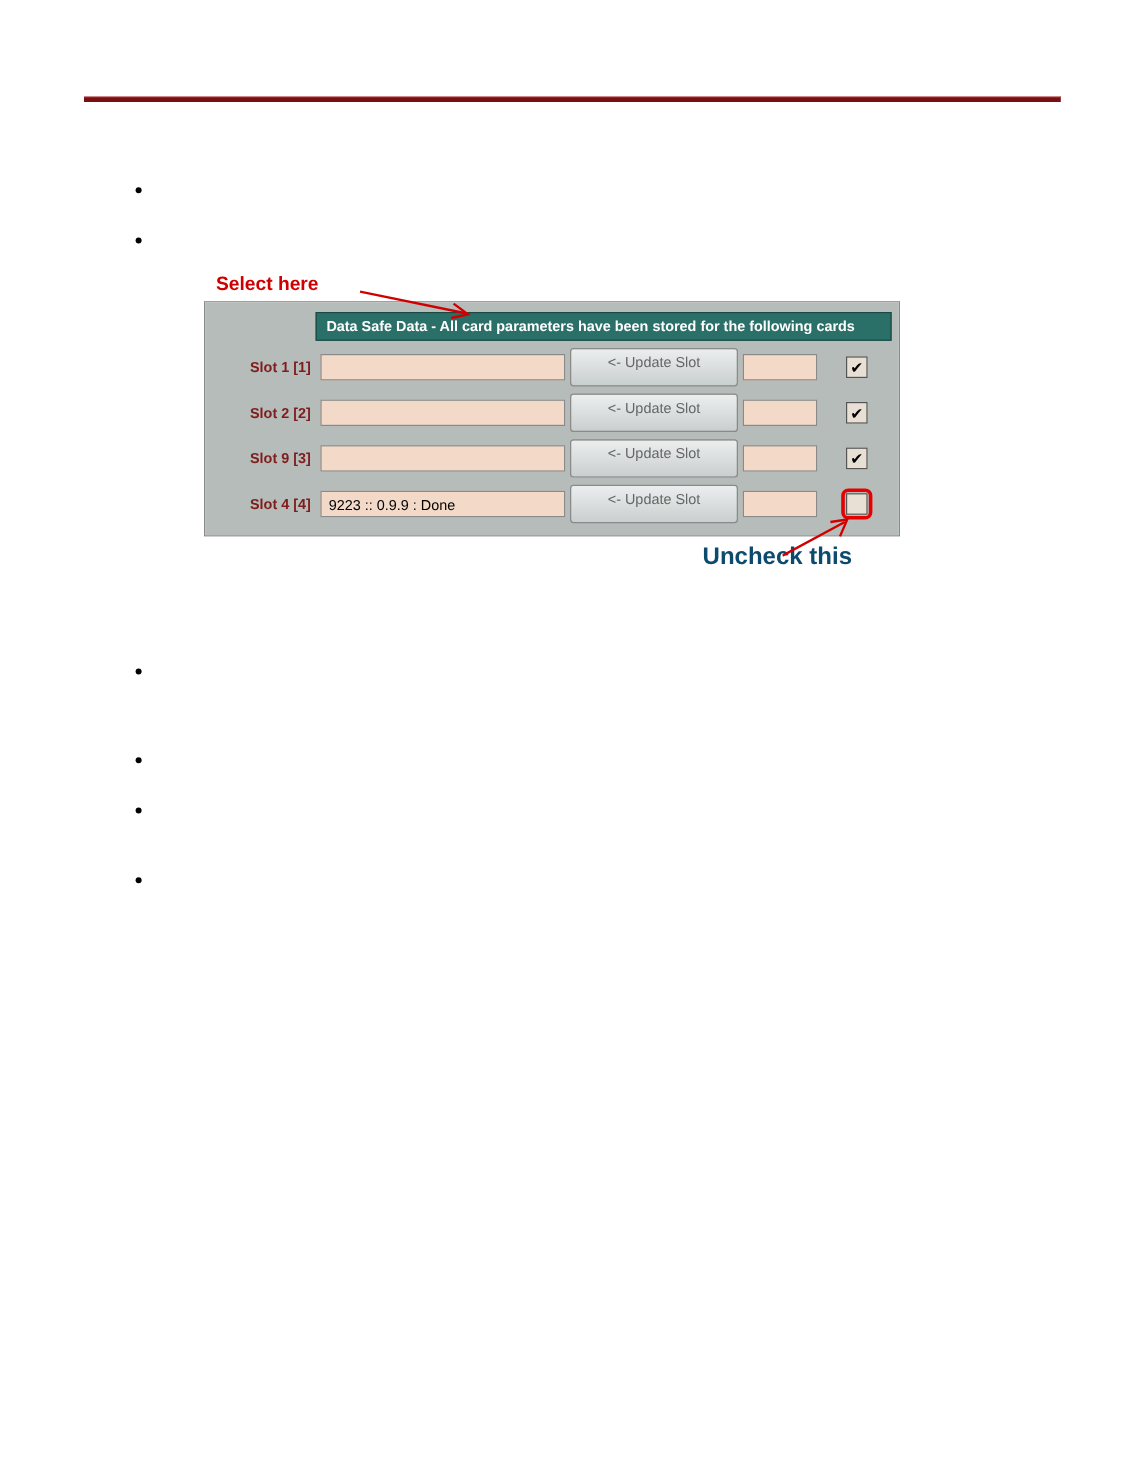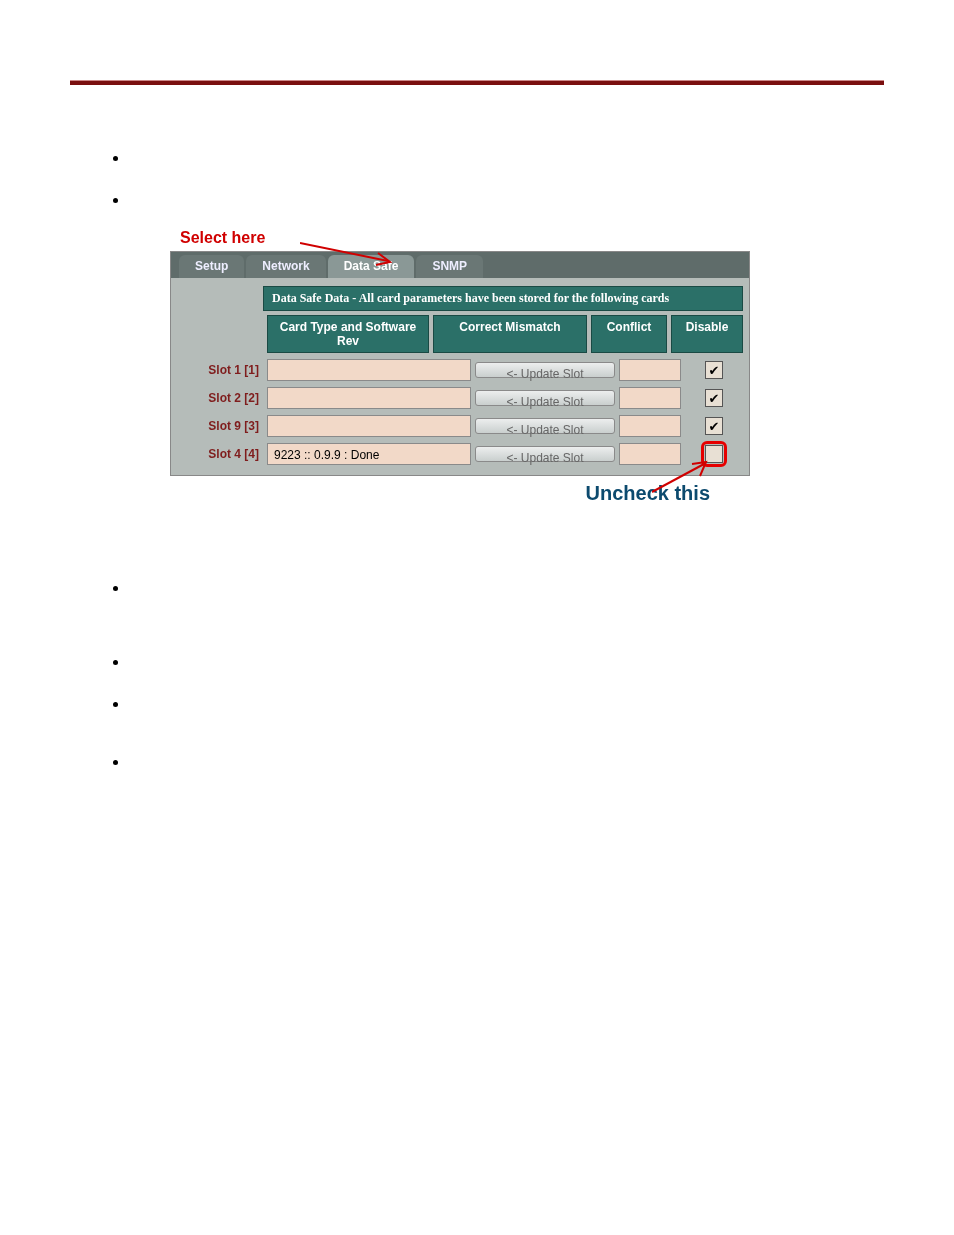--- a/index.html
+++ b/index.html
@@ -86,21 +86,20 @@
     background: #b5bcb9;
     padding: 8px 6px 10px 6px;
   }
   .banner {
     background: #2b7068;
     color: #fff;
     font-weight: bold;
     font-size: 12px;
     padding: 4px 8px;
     border: 1px solid #1a4a44;
-    font-family: Liberation Serif, serif;
   }
   .hdrrow {
     display: flex;
     margin-top: 4px;
     gap: 4px;
   }
   .hdrcell {
     background: #2b7068;
     color: #fff;
     font-weight: bold;
@@ -139,21 +138,21 @@
     color: #000000;
     padding: 0 6px;
     box-sizing: border-box;
     overflow: hidden;
     white-space: nowrap;
   }
   .btn {
     background: linear-gradient(#eceeee,#c9cfce);
     border: 1px solid #8a8a8a;
     border-radius: 3px;
-    height: 16px;
+    height: 32px;
     line-height: 22px;
     text-align: center;
     font-size: 12px;
     color: #666;
     cursor: pointer;
     box-sizing: border-box;
   }
   .chkcell {
     width: 58px;
     flex: none;
@@ -219,41 +218,28 @@
     <span>Select  here</span>
     <svg width="110" height="30">
       <line x1="0" y1="6" x2="88" y2="24" stroke="#d00000" stroke-width="2"></line>
       <polyline points="78,16 90,25 76,28" fill="none" stroke="#d00000" stroke-width="2"></polyline>
     </svg>
   </div>
 
   <div class="screenshot-wrap">
     <div class="ui-frame">
 
-      <div class="tabbar">
-        <div class="tab">Setup</div>
-        <div class="tab">Network</div>
-        <div class="tab active">Data Safe</div>
-        <div class="tab">SNMP</div>
-      </div>
 
       <div class="panel">
 
         <div style="display:flex;">
           <div class="col-label"></div>
           <div class="banner" style="flex:1;">Data Safe Data - All card parameters have been stored for the following cards</div>
         </div>
 
-        <div class="hdrrow">
-          <div class="col-label"></div>
-          <div class="hdrcell col-type">Card Type and Software Rev</div>
-          <div class="hdrcell col-corr">Correct Mismatch</div>
-          <div class="hdrcell col-conf">Conflict</div>
-          <div class="hdrcell col-dis">Disable</div>
-        </div>
 
         <div class="datarow">
           <div class="slotlabel">Slot 1 [1]</div>
           <div class="valbox col-type"></div>
           <div class="btn col-corr">&lt;- Update Slot</div>
           <div class="valbox col-conf"></div>
           <div class="chkcell">
               <div class="chk">✔</div>
             </div>
         </div>

